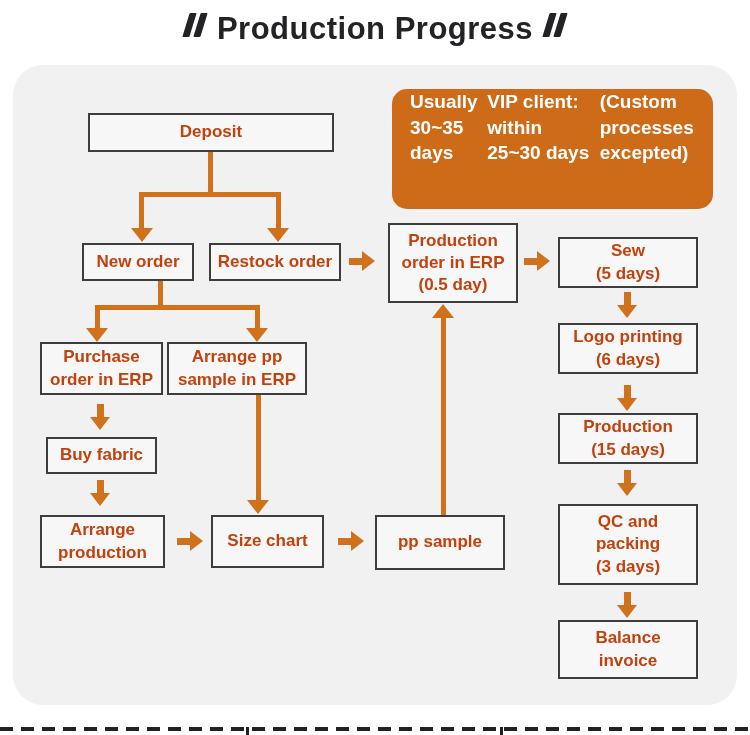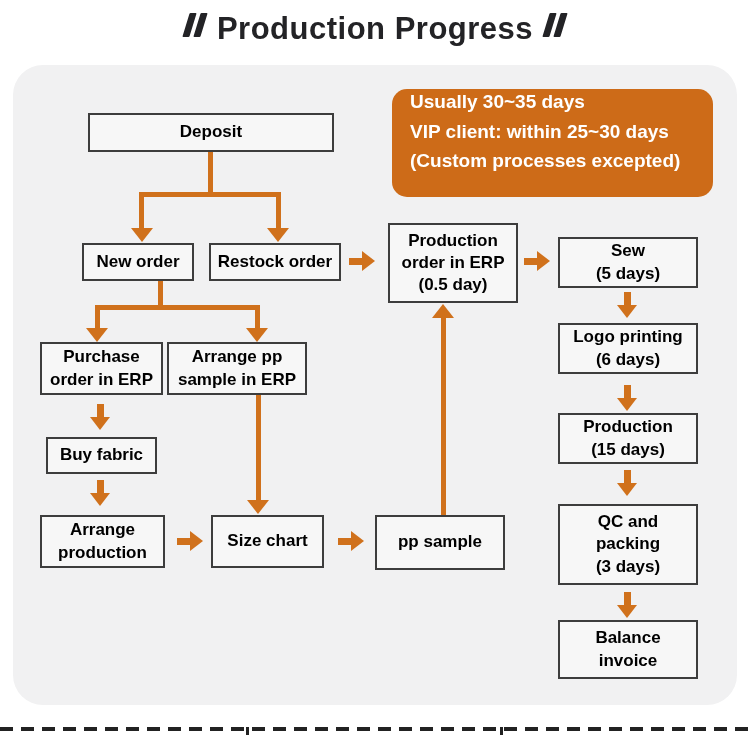--- a/index.html
+++ b/index.html
@@ -25,32 +25,32 @@
     position:absolute;left:0;top:4px;width:750px;height:50px;
     display:flex;align-items:center;justify-content:center;gap:13px;
   }
   .page-title{
     font-size:31px;font-weight:bold;color:var(--ink);letter-spacing:0.5px;
   }
   .dquote{display:flex;gap:4px;height:24px;margin-top:-8px;}
   .dquote i{display:block;width:7px;height:24px;background:var(--ink);transform:skewX(-17deg);border-radius:1px;}
   
   .info-box{
-    position:absolute;left:392px;top:89px;width:321px;height:108px;
+    position:absolute;left:392px;top:89px;width:321px;height:120px;
     background:#cd6b18;border-radius:15px;color:#ffffff;
-    display:flex;flex-direction:column;justify-content:flex-start;
+    display:flex;flex-direction:row;justify-content:flex-end;
     padding-left:18px;box-sizing:border-box;gap:4px;
   }
   .info-box div{font-size:19px;font-weight:bold;line-height:1.35;}
   
   .node{
     position:absolute;background:var(--box-bg);
     border:2px solid var(--box-border);box-sizing:border-box;
     display:flex;align-items:center;justify-content:center;
-    font-size:17px;font-weight:bold;color:#000000;text-align:center;
+    font-size:17px;font-weight:bold;color:#c2410c;text-align:center;
     white-space:pre-line;line-height:1.3;
   }
   
   .seg{position:absolute;background:var(--orange);}
   .tri{position:absolute;width:0;height:0;}
   .tri.down{border-left:11px solid transparent;border-right:11px solid transparent;border-top:14px solid var(--orange);}
   .tri.up{border-left:11px solid transparent;border-right:11px solid transparent;border-bottom:14px solid var(--orange);}
   
   .blk{position:absolute;}
   .blk.r{width:27px;height:21px;}

